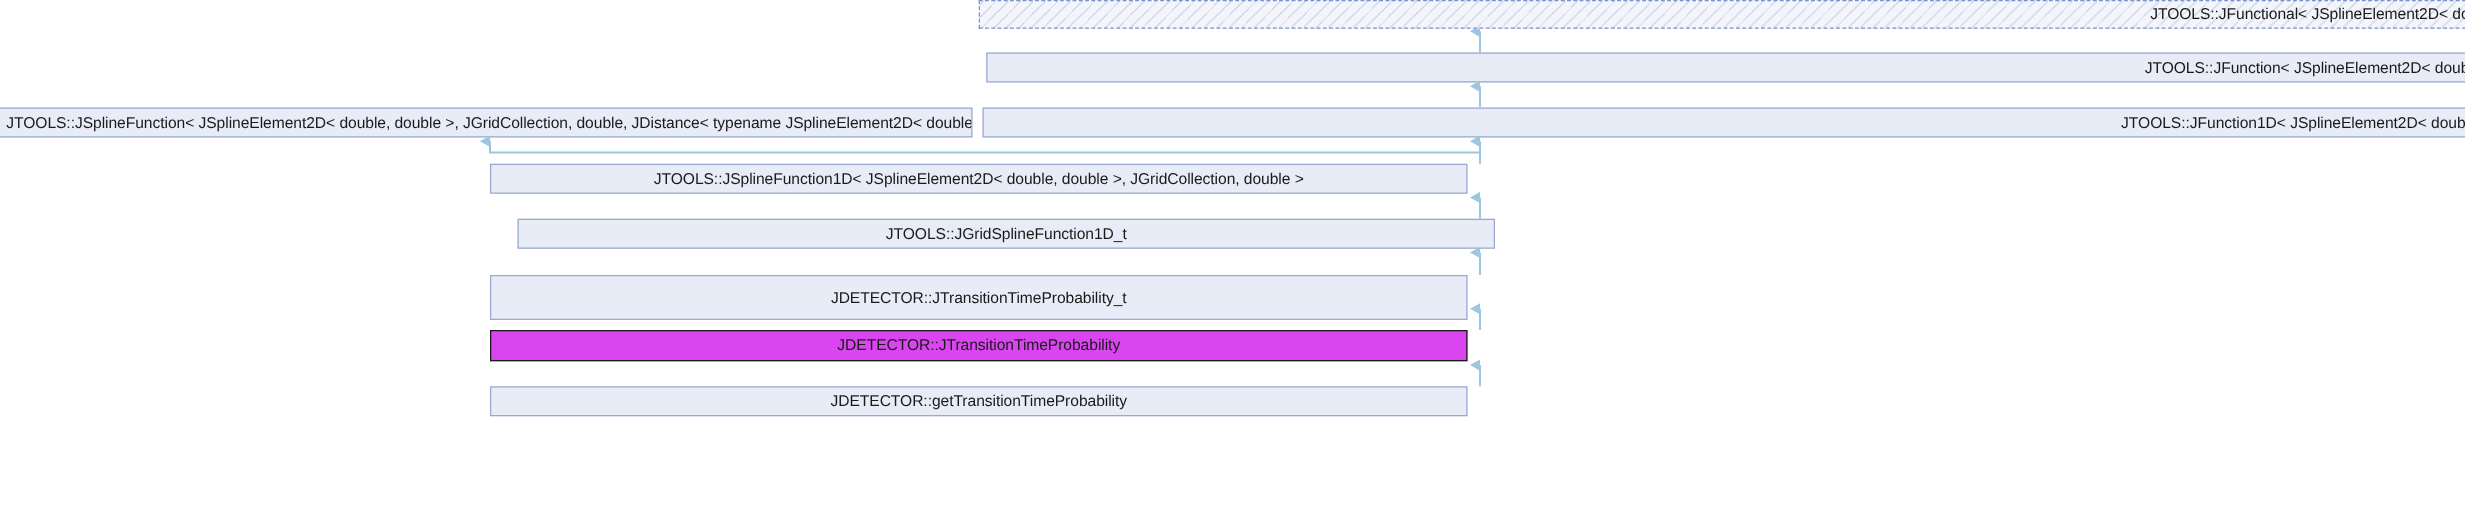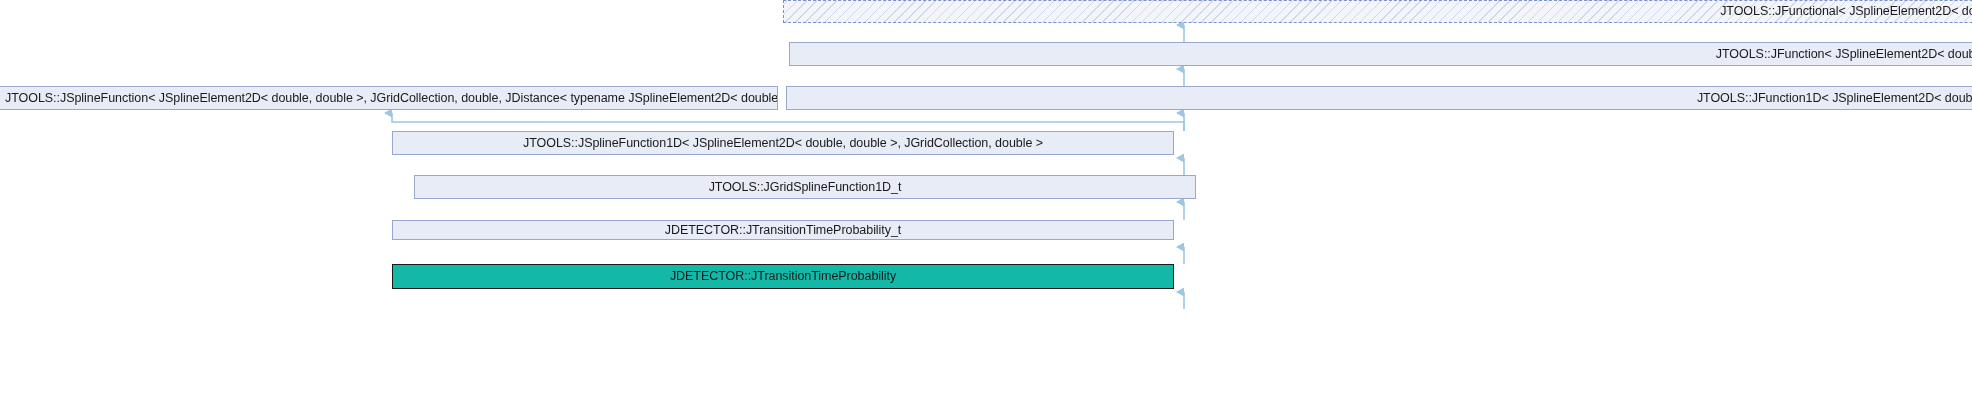--- a/index.html
+++ b/index.html
@@ -45,21 +45,21 @@
     white-space: nowrap;
   }
   
   .node.solid {
     background: #e8ecf7;
     border: 1px solid #9aa8d0;
     justify-content: center;
   }
   
   .node.current {
-    background: #14b8a6;
+    background: #d946ef;
     border: 1px solid #1a1a1a;
   }
   
   .node.dashed {
     border: 1px dashed #7a90c8;
     background-color: #f3f5fb;
     background-image: repeating-linear-gradient(
       -45deg,
       rgba(150, 168, 212, 0.38) 0px,
       rgba(150, 168, 212, 0.38) 1px,
@@ -123,22 +123,25 @@
   </div>
 
   <div class="node solid" style="left:392px; top:131px; width:782px; height:24px;">
     <span class="label">JTOOLS::JSplineFunction1D&lt; JSplineElement2D&lt; double, double &gt;, JGridCollection, double &gt;</span>
   </div>
 
   <div class="node solid" style="left:392px; top:175px; width:782px; height:24px;margin-left:22px;">
     <span class="label">JTOOLS::JGridSplineFunction1D_t</span>
   </div>
 
-  <div class="node solid" style="left:392px; top:220px; width:782px; height:20px;">
+  <div class="node solid" style="left:392px; top:220px; width:782px; height:36px;">
     <span class="label">JDETECTOR::JTransitionTimeProbability_t</span>
   </div>
 
   <div class="node current" style="left:392px; top:264px; width:782px; height:25px;">
     <span class="label">JDETECTOR::JTransitionTimeProbability</span>
   </div>
 
+  <div class="node solid" style="left:392px; top:309px; width:782px; height:24px;">
+    <span class="label">JDETECTOR::getTransitionTimeProbability</span>
+  </div>
 
 </div>
 
 </body></html>

